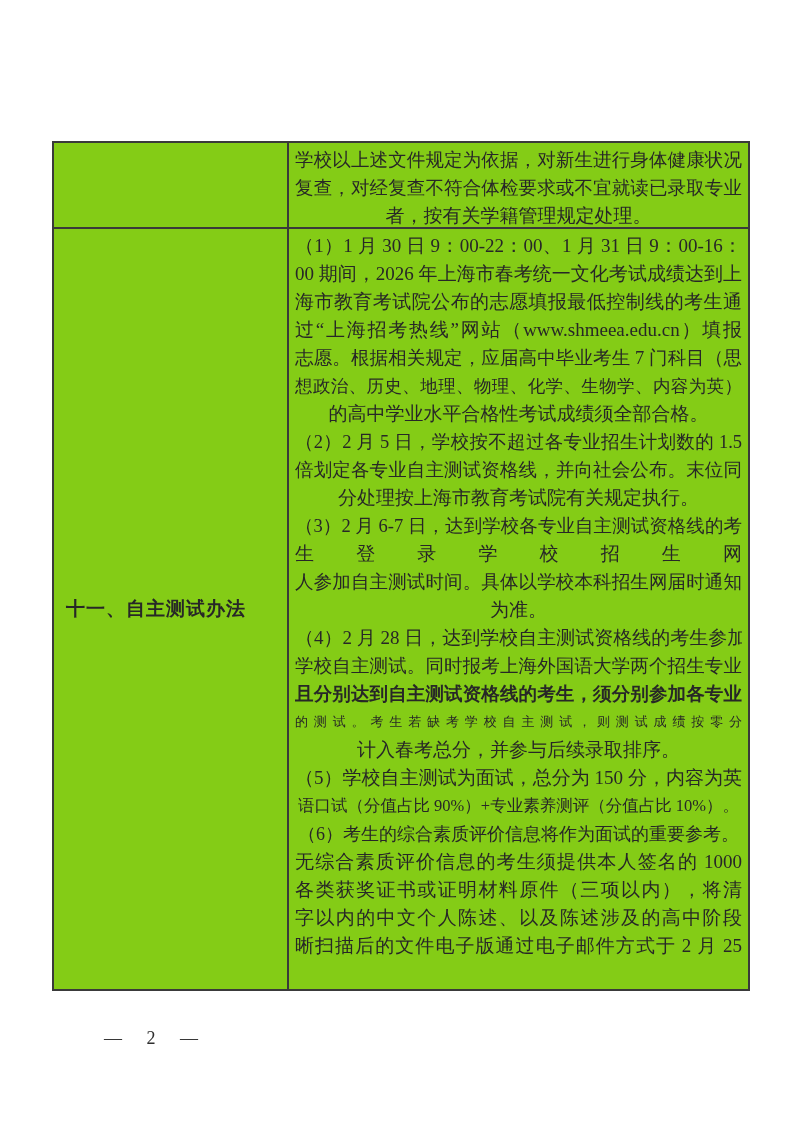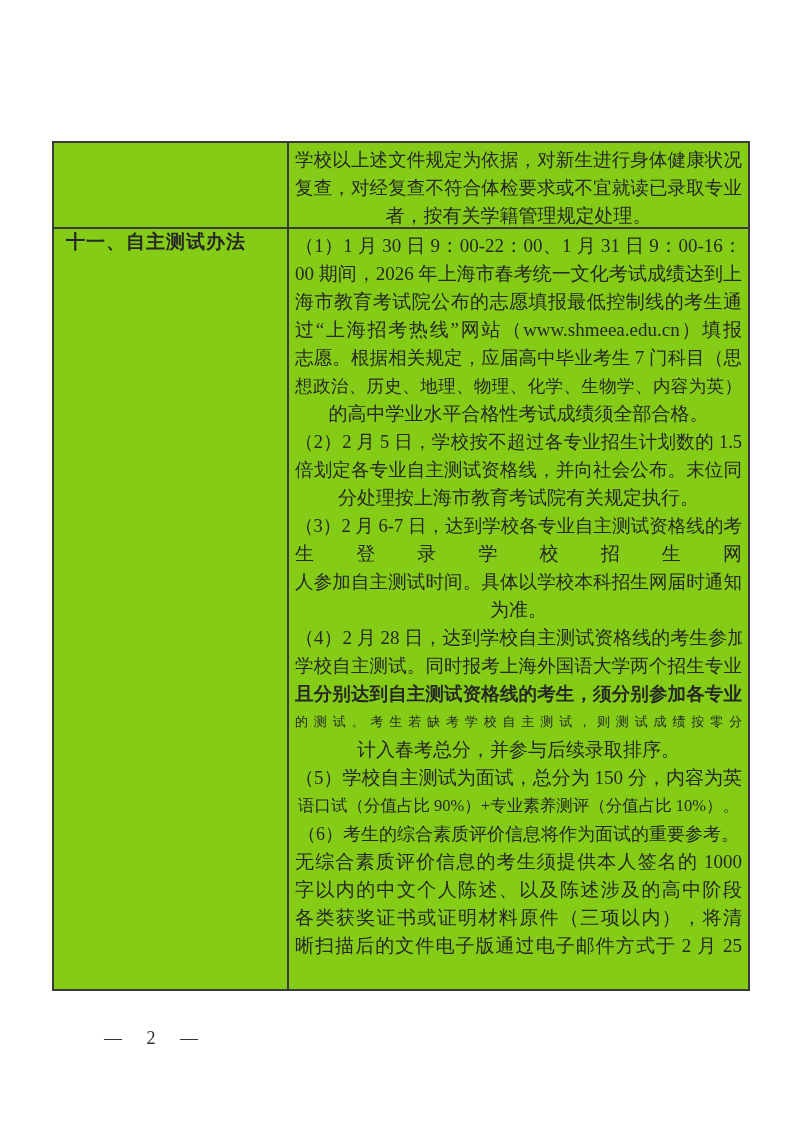--- a/index.html
+++ b/index.html
@@ -35,20 +35,21 @@
   .trow:nth-child(1) { height: 86px; }
   .trow:nth-child(2) { height: 760px; }
   .cell {
     box-sizing: border-box;
     overflow: hidden;
   }
   .cell.left {
     width: 235px;
     border-right: 2px solid #3a3a3a;
     display: flex;
+    align-items: center;
     padding-left: 12px;
   }
   .cell.right {
     flex: 1;
     padding: 3px 6px 0 6px;
   }
   .row-label {
     font-weight: bold;
     font-size: 19px;
     letter-spacing: 1px;
@@ -110,20 +111,20 @@
           <div class="line">为准。</div>
           <div class="line j" style="font-size: 19px;">（4）2 月 28 日，达到学校自主测试资格线的考生参加</div>
           <div class="line j" style="font-size: 18.5px;">学校自主测试。同时报考上海外国语大学两个招生专业</div>
           <div class="line j" style="font-size: 18.5px; font-weight: bold;">且分别达到自主测试资格线的考生，须分别参加各专业</div>
           <div class="line j" style="font-size: 13px;">的测试。考生若缺考学校自主测试，则测试成绩按零分</div>
           <div class="line">计入春考总分，并参与后续录取排序。</div>
           <div class="line j">（5）学校自主测试为面试，总分为 150 分，内容为英</div>
           <div class="line" style="font-size: 16.5px;">语口试（分值占比 90%）+专业素养测评（分值占比 10%）。</div>
           <div class="line" style="font-size: 18px;">（6）考生的综合素质评价信息将作为面试的重要参考。</div>
           <div class="line j">无综合素质评价信息的考生须提供本人签名的 1000</div>
+          <div class="line j">各类获奖证书或证明材料原件（三项以内），将清</div>
           <div class="line j">字以内的中文个人陈述、以及陈述涉及的高中阶段</div>
-          <div class="line j">各类获奖证书或证明材料原件（三项以内），将清</div>
           <div class="line j">晰扫描后的文件电子版通过电子邮件方式于 2 月 25</div>
         </div>
       </div>
     </div>
   <div class="page-number">— 2 —</div>
 </div>
 
 </body></html>

